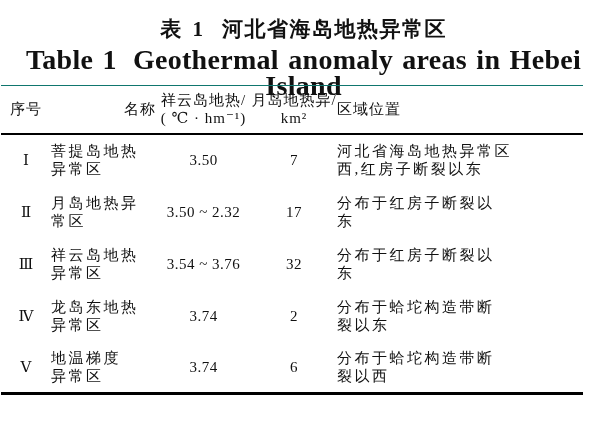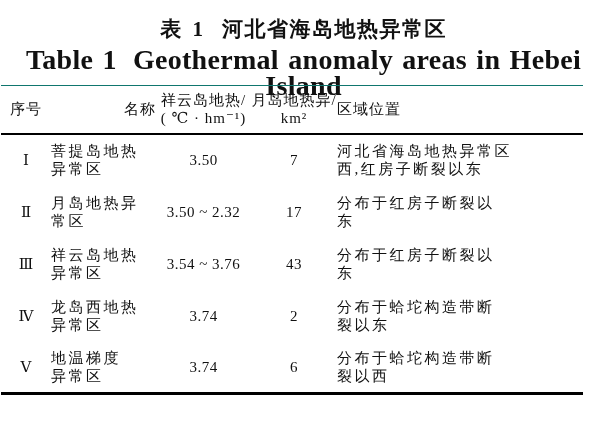--- a/index.html
+++ b/index.html
@@ -118,27 +118,27 @@
         <td class="c3">3.50 ~ 2.32</td>
         <td class="c4">17</td>
         <td class="c5">分布于红房子断裂以
 东</td>
       </tr>
       <tr>
         <td class="c1">Ⅲ</td>
         <td class="c2">祥云岛地热
 异常区</td>
         <td class="c3">3.54 ~ 3.76</td>
-        <td class="c4">43</td>
+        <td class="c4">32</td>
         <td class="c5">分布于红房子断裂以
 东</td>
       </tr>
       <tr>
         <td class="c1">Ⅳ</td>
-        <td class="c2">龙岛西地热
+        <td class="c2">龙岛东地热
 异常区</td>
         <td class="c3">3.74</td>
         <td class="c4">2</td>
         <td class="c5">分布于蛤坨构造带断
 裂以东</td>
       </tr>
       <tr>
         <td class="c1">Ⅴ</td>
         <td class="c2">地温梯度
 异常区</td>

